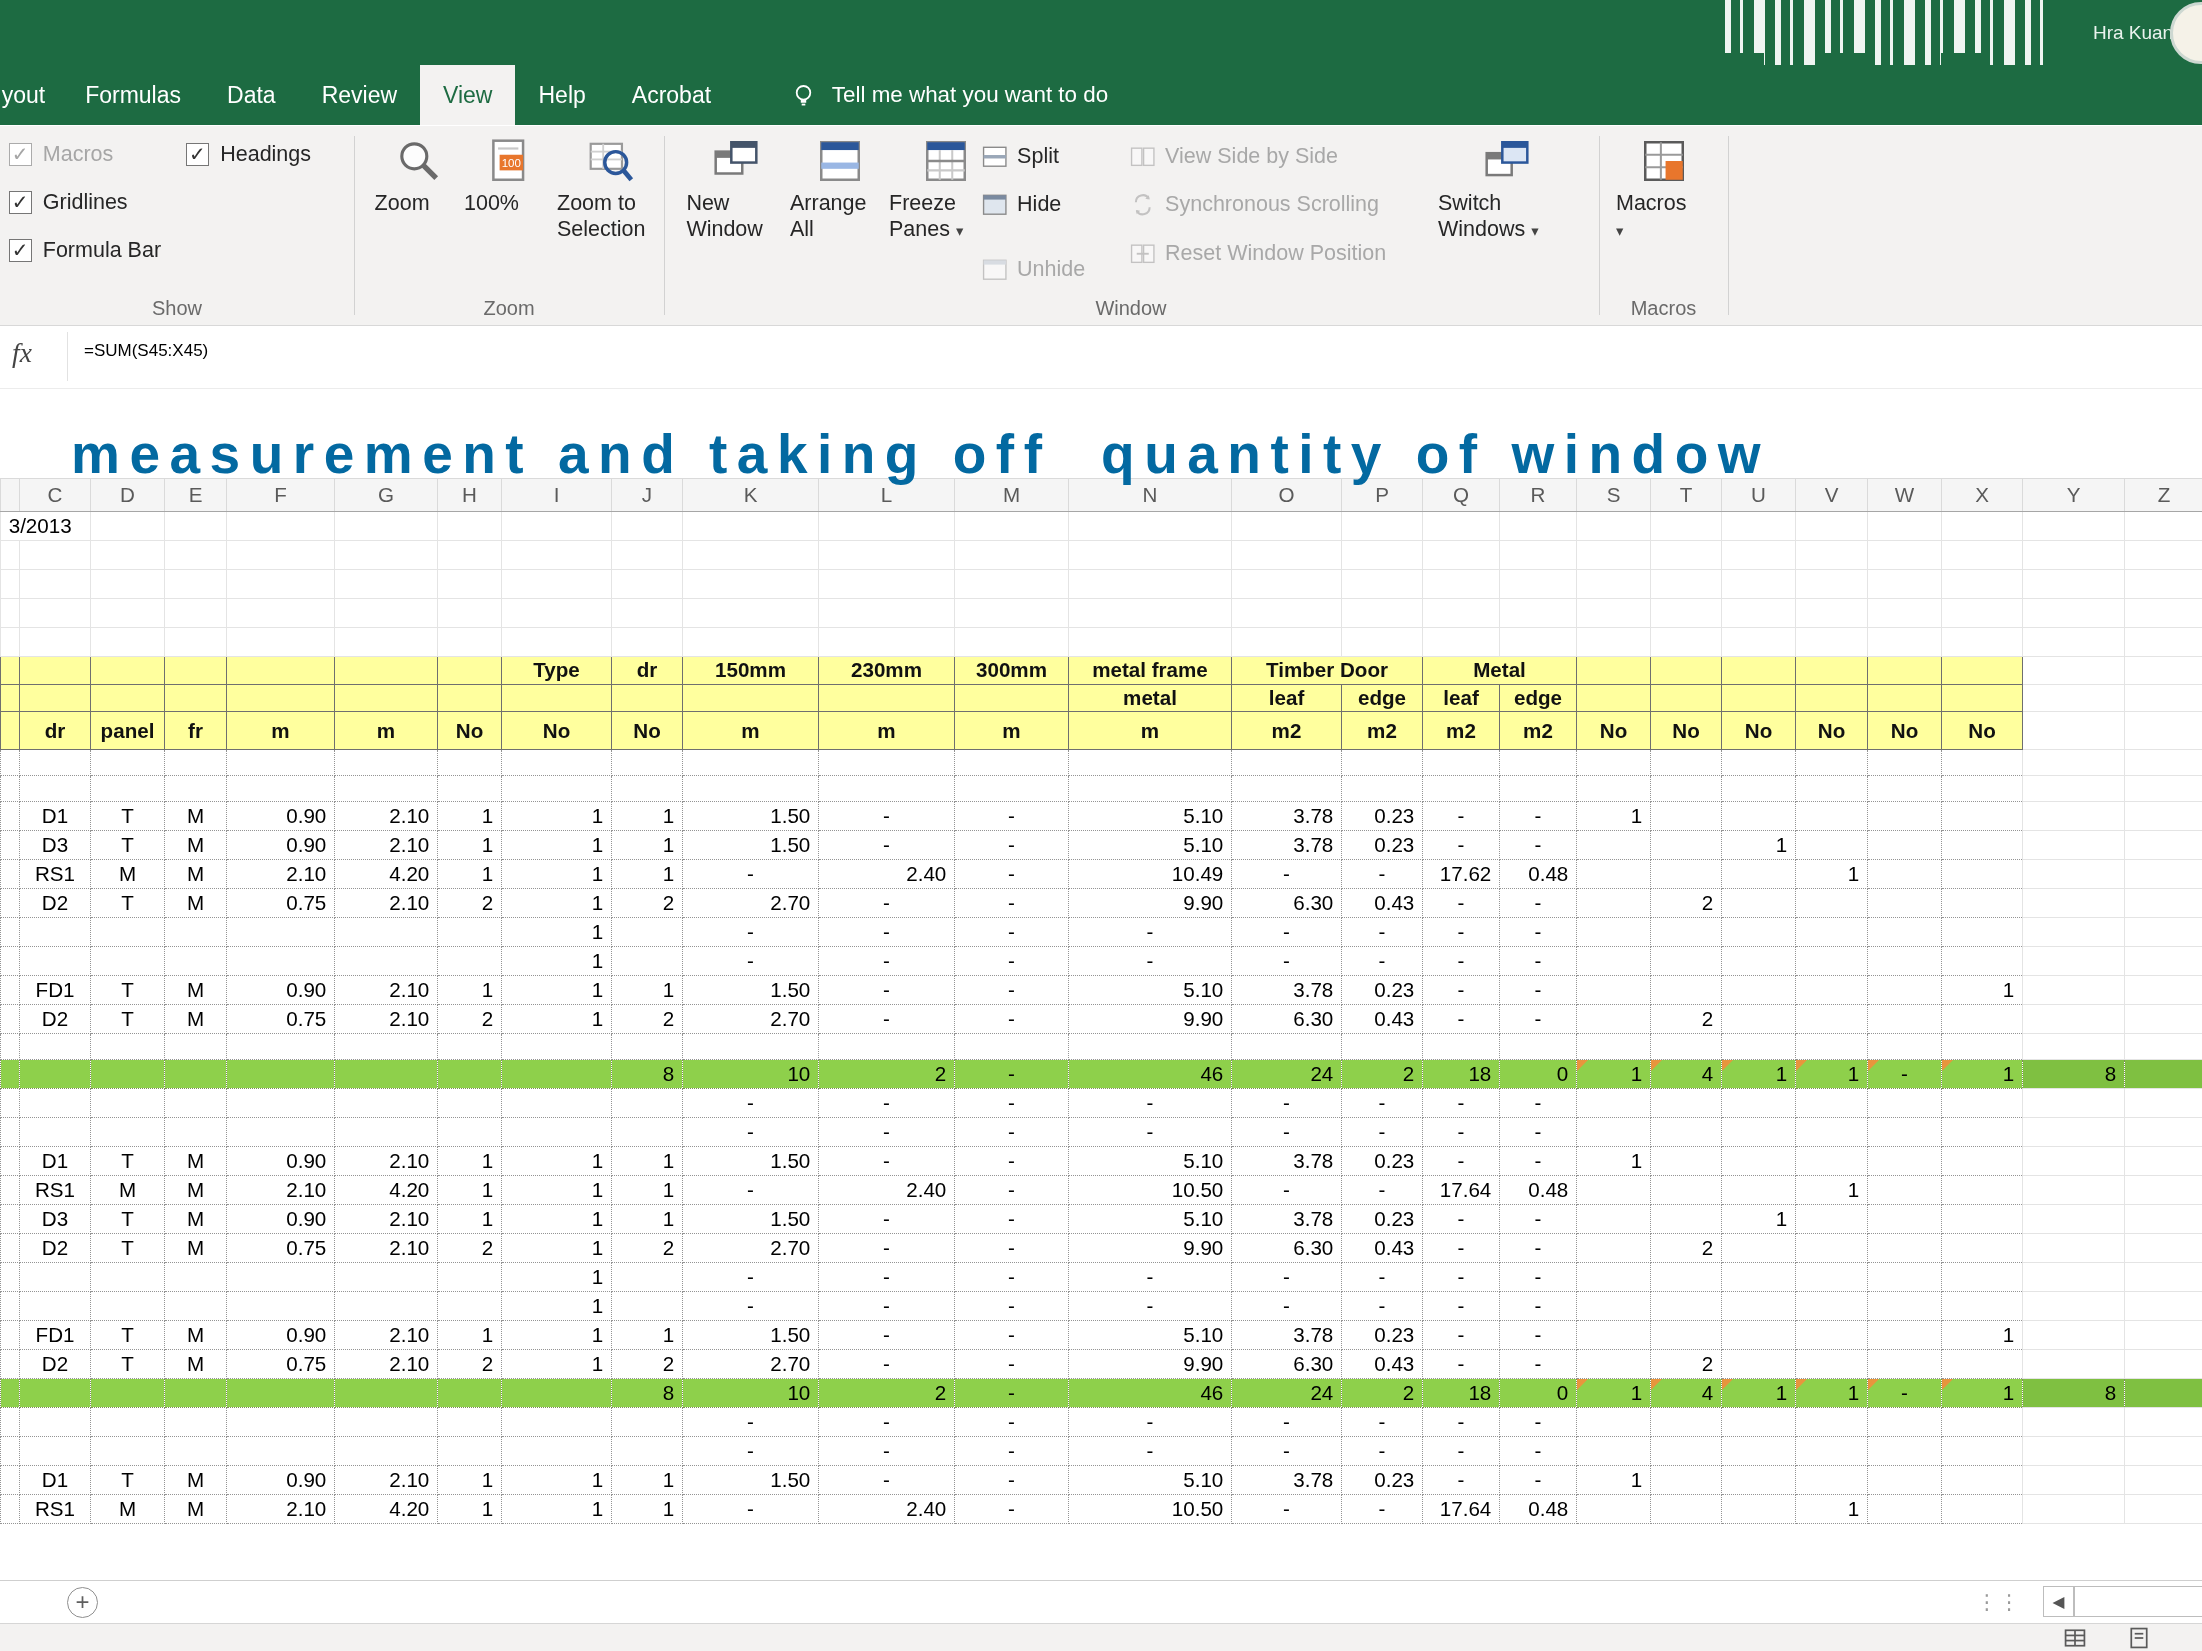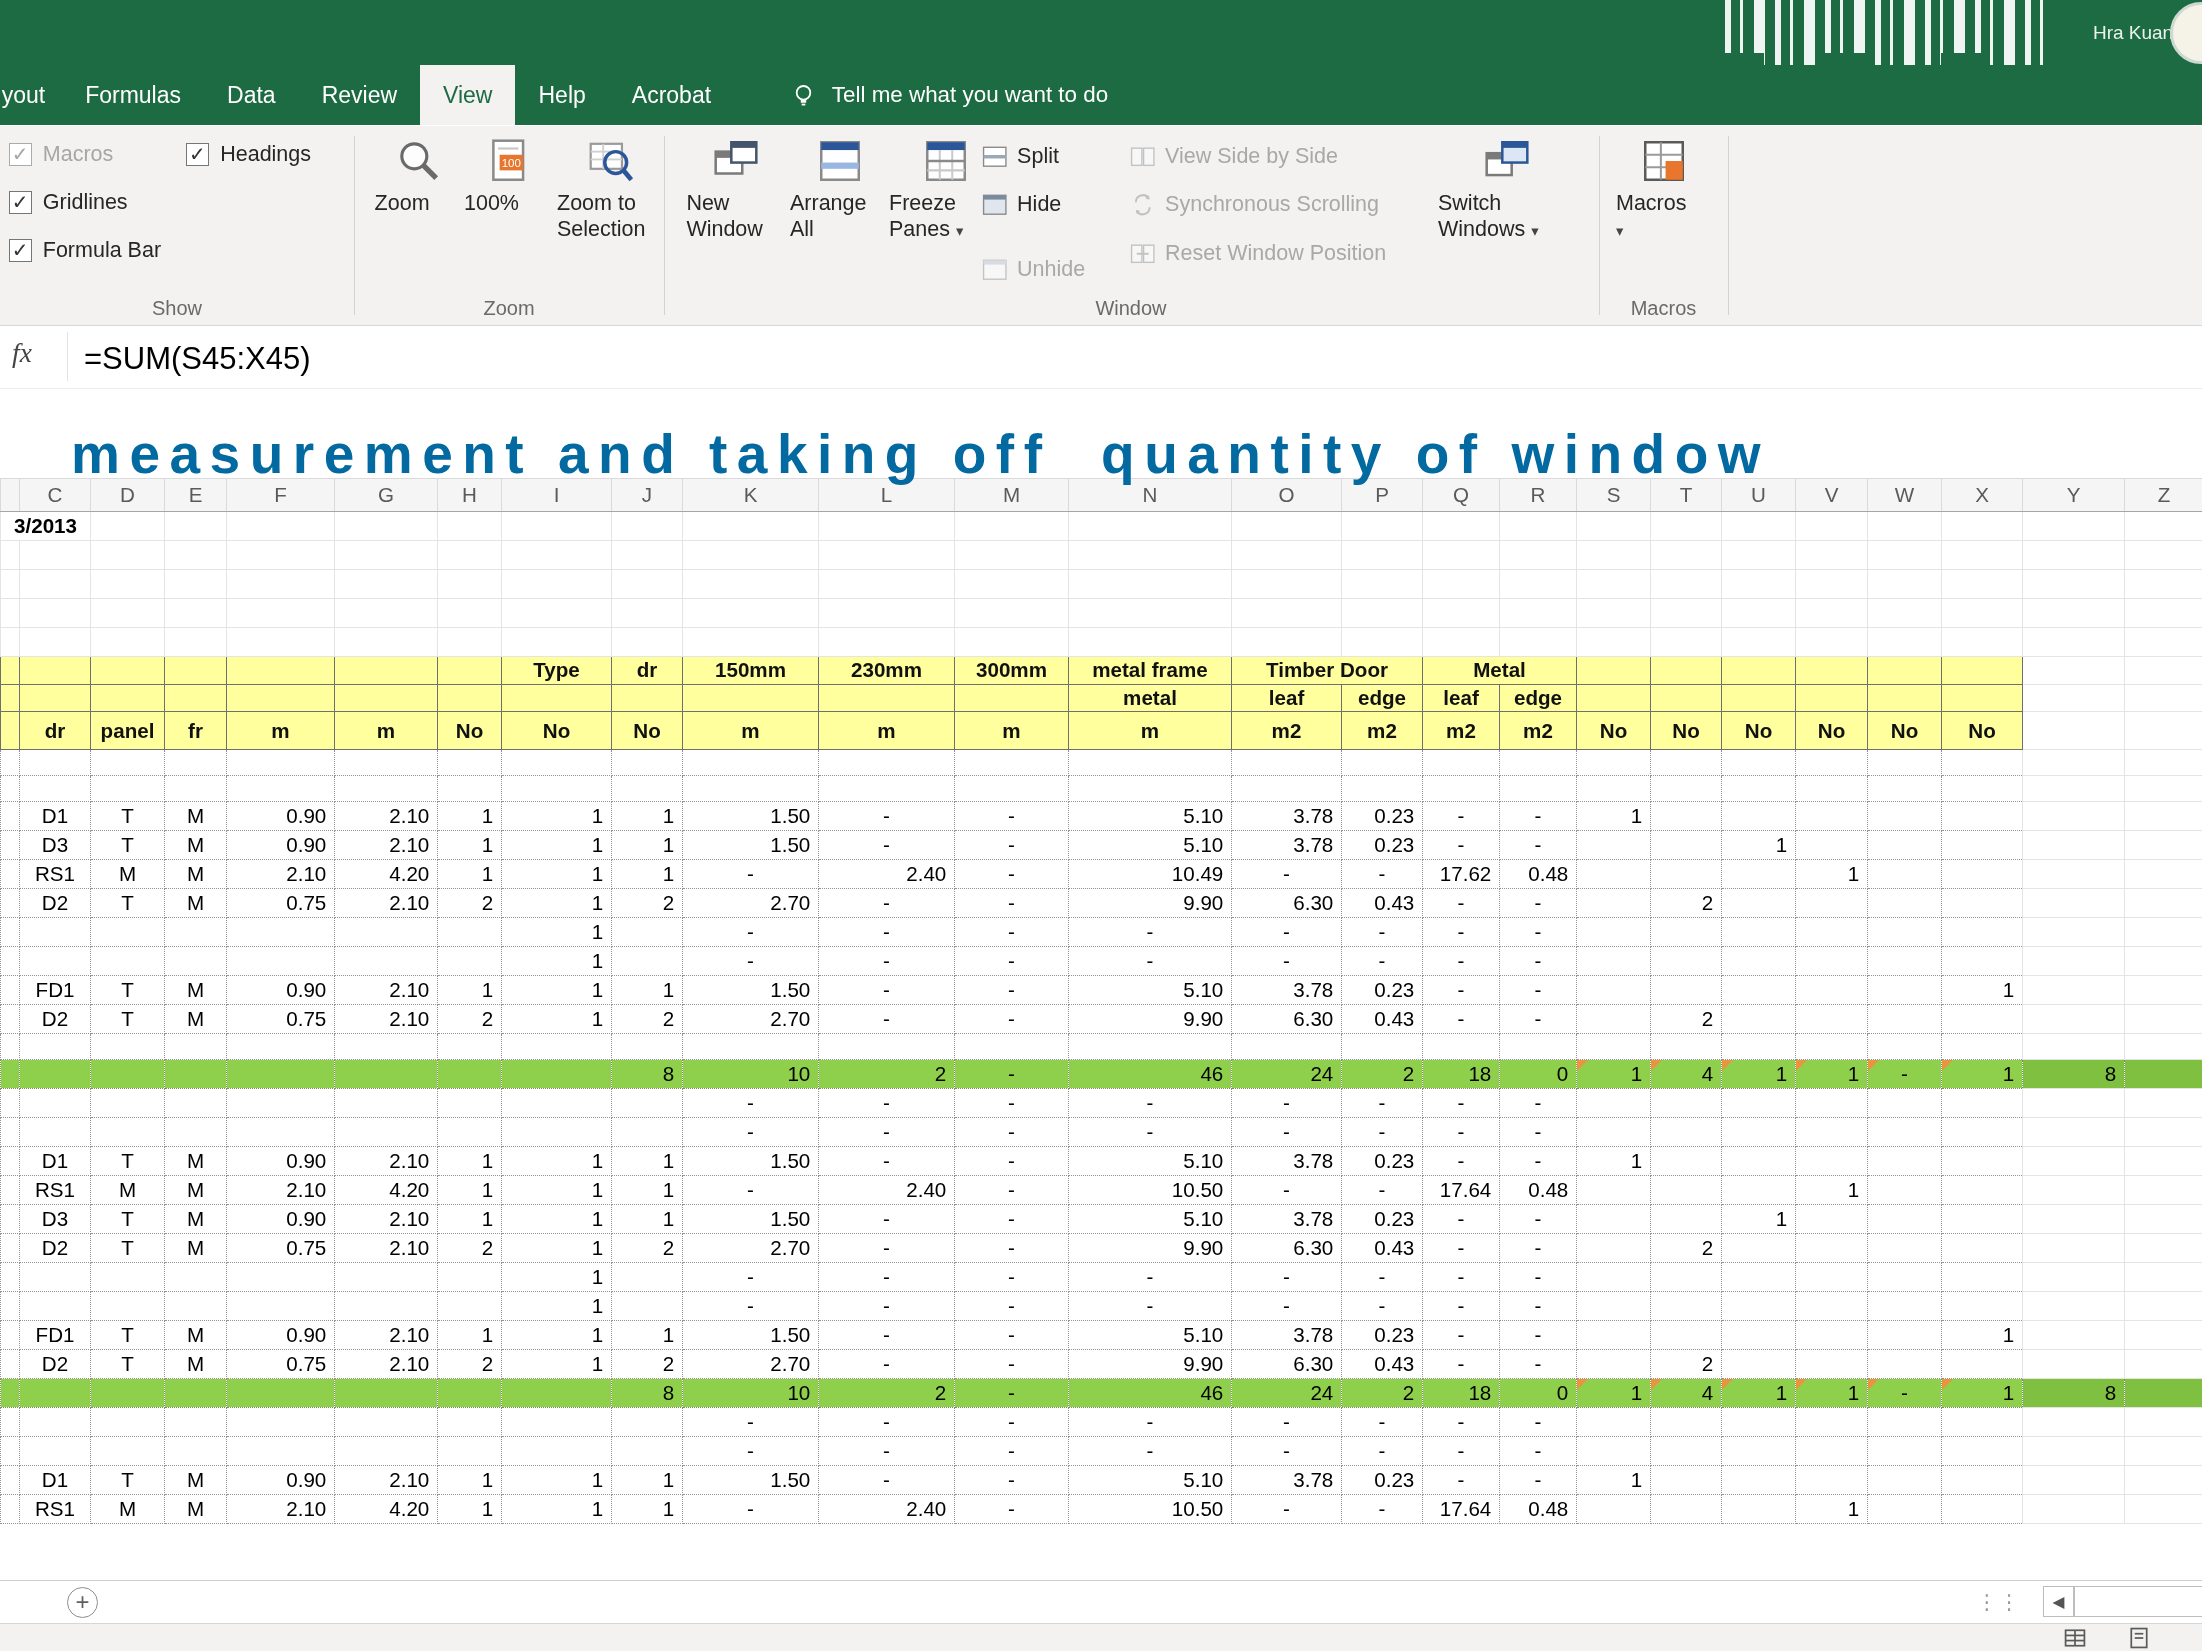--- a/index.html
+++ b/index.html
@@ -37,39 +37,39 @@
 .blabel{font-size:21.5px;line-height:26px;color:#262626}
 .chev{font-size:14.6px;color:#444}
 .smallbtn{position:absolute;display:flex;align-items:center;gap:8.6px;font-size:21.5px;cursor:pointer;white-space:nowrap}
 .dis{color:#a8a8a8}
 .dis svg{opacity:.45}
 
 
 .fbar{position:absolute;top:325px;left:0;width:2203px;height:64px;background:#fff;border-bottom:0.9px solid #ececec;z-index:55}
 .fx{position:absolute;left:12px;top:12px;font-family:"Liberation Serif",serif;font-style:italic;font-size:27.5px;color:#444}
 .fsep{position:absolute;left:67px;top:6.9px;bottom:6.9px;width:0.9px;background:#e2e2e2}
-.formula{position:absolute;left:84px;top:15.5px;font-size:31px;color:#000}
+.formula{position:absolute;left:84px;top:15.5px;font-size:17px;color:#000}
 
 
 .overlay{position:absolute;left:71px;top:422px;font-size:55px;font-weight:bold;color:#0369a1;letter-spacing:9.5px;white-space:pre;z-index:50}
 
 
 table{position:absolute;top:478px;left:0;width:2203px;border-collapse:collapse;table-layout:fixed;z-index:10;background:#fff}
 td,th{overflow:hidden;white-space:nowrap;font-size:20.6px;height:29px;padding:0 7.7px}
 th{background:#f5f5f5;color:#5a5a5a;font-weight:normal;border:0.9px solid #dadada;border-bottom:0.9px solid #a6a6a6;height:33px}
 td.g{border:0.9px solid #e4e4e4}
 td.t{border:0.9px dotted #949494}
 td.hdr{background:#FFFF9E;border:0.9px solid #6f6f6f;font-weight:bold;text-align:center;color:#111}
 td.plain{background:#fff;border:0.9px solid #e4e4e4;font-weight:normal}
 td.tot{background:#8ED04B;border:0.9px dotted #7e8e5a;position:relative}
 td.tot2{background:#7fc041}
 td.mk::before{content:"";position:absolute;left:0;top:0;border-top:11.2px solid #e8953d;border-right:11.2px solid transparent}
 td.r{text-align:right}
 td.c{text-align:center}
-td.dl{text-align:center;font-weight:bold}
+td.dl{text-align:left;font-weight:normal}
 tr.h1 td{height:40px}
 tr.h2 td{height:27.5px}
 tr.h3 td{height:27.5px}
 tr.h4 td{height:38px}
 tr.sp td{height:26px}
 
 
 .sheetbar{position:absolute;top:1580px;left:0;width:2203px;height:43px;background:#fff;border-top:0.9px solid #cfcfcf;z-index:40}
 .addsheet{position:absolute;left:67px;top:6px;width:31px;height:31px;border:1.7px solid #8f8f8f;border-radius:50%;color:#5f5f5f;font-size:24px;line-height:27.5px;text-align:center;cursor:pointer;background:#fff}
 .dragdots{position:absolute;right:182px;top:8.6px;color:#9a9a9a;font-size:20.6px;letter-spacing:1.7px}

